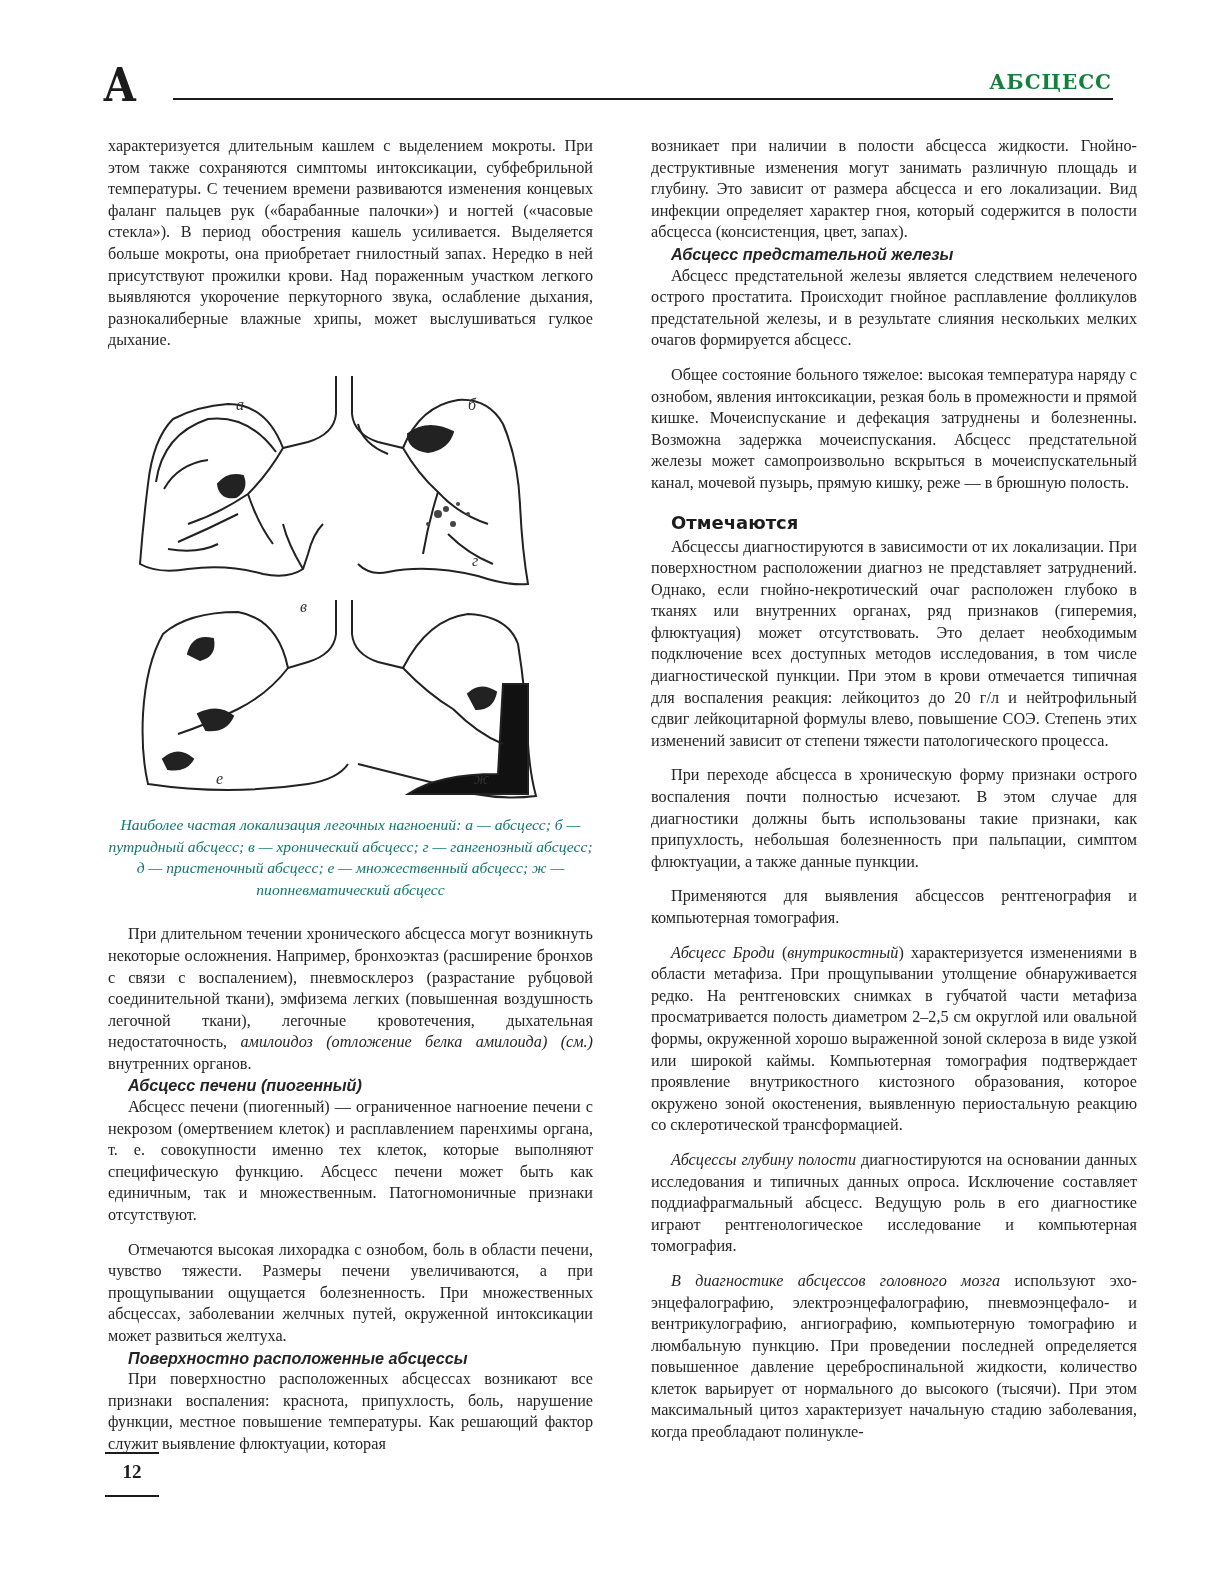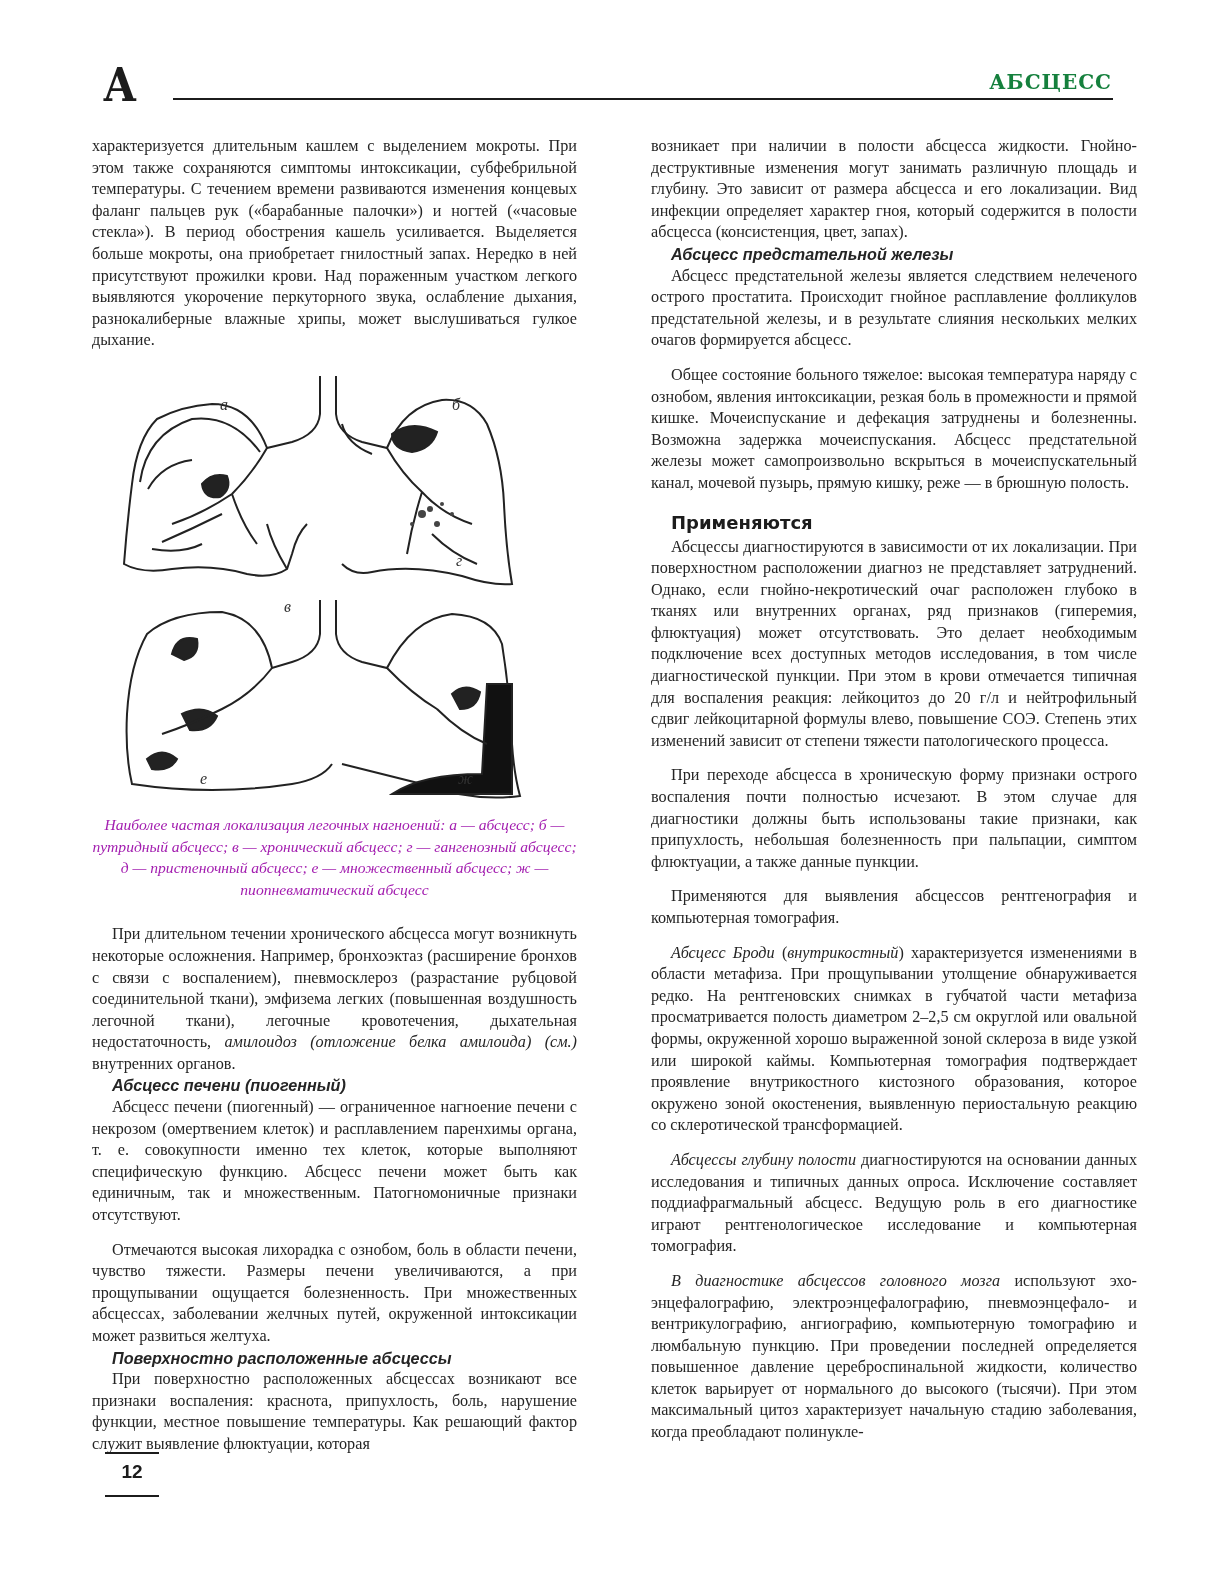--- a/index.html
+++ b/index.html
@@ -20,21 +20,21 @@
     font-family: "DejaVu Serif", serif; font-weight: bold;
     font-size: 20px; letter-spacing: 1px; color: #15803d;
   }
 
   .col {
     position: absolute; top: 136px;
     font-family: "Liberation Serif", serif;
     font-size: 16.2px; line-height: 21.6px; color: #252525;
     text-align: justify; hyphens: manual;
   }
-  .col-left { left: 92px; width: 485px; }
+  .col-left { left: 108px; width: 485px; }
   .col-right { left: 651px; width: 486px; }
 
   .p { margin: 0; text-indent: 0; }
   .p.ind { text-indent: 20px; }
   .p + .p { margin-top: 0; }
   .p.sp { margin-top: 13px; }
   .subhead {
     margin: 0; padding-left: 20px;
     font-weight: bold; font-style: italic;
     font-family: Liberation Sans, sans-serif;
@@ -49,30 +49,30 @@
   .figure {
     position: relative; width: 485px; height: 440px; margin-top: 12px;
   }
   .figure svg { position: absolute; left: 0; top: 0; }
   .fig-label {
     position: absolute; font-family: "Liberation Serif", serif;
     font-style: italic; font-size: 16px; color: #333;
   }
   .caption {
     margin: 10px 0 0 0; text-align: center; font-style: italic;
-    font-size: 15.6px; line-height: 21.6px; color: #a21caf;
+    font-size: 15.6px; line-height: 21.6px; color: #0f766e;
   }
   .after-caption { margin-top: 24px; }
 
   .footer-rule { position: absolute; left: 105px; width: 54px; height: 2px; background: #1c1c1c; }
   .footer-rule.top { top: 1452px; }
   .footer-rule.bottom { top: 1495px; }
   .page-number {
     position: absolute; left: 105px; top: 1461px; width: 54px; text-align: center;
-    font-family: Liberation Sans, sans-serif; font-weight: bold; font-size: 19px; color: #1c1c1c;
+    font-family: Liberation Serif, serif; font-weight: bold; font-size: 19px; color: #1c1c1c;
   }
 </style>
 </head>
 <body>
 
 <div class="page">
 
   <div class="header-letter">А</div>
   <div class="header-rule"></div>
   <div class="header-title">АБСЦЕСС</div>
@@ -131,21 +131,21 @@
     <p class="subhead">Поверхностно расположенные абсцессы</p>
     <p class="p ind">При поверхностно расположенных абсцессах возникают все признаки воспаления: краснота, припухлость, боль, на­рушение функции, местное повышение температуры. Как решающий фактор служит выявление флюктуации, которая</p>
   </div>
 
   <div class="col col-right">
     <p class="p">возникает при наличии в полости абсцесса жидкости. Гнойно­деструктивные изменения могут занимать различную площадь и глубину. Это зависит от размера абсцесса и его локализации. Вид инфекции определяет характер гноя, который содержится в полости абсцесса (консистенция, цвет, запах).</p>
     <p class="subhead">Абсцесс предстательной железы</p>
     <p class="p ind">Абсцесс предстательной железы является следствием неле­ченого острого простатита. Происходит гнойное расплавление фолликулов предстательной железы, и в результате слияния нескольких мелких очагов формируется абсцесс.</p>
     <p class="p ind sp">Общее состояние больного тяжелое: высокая температура наряду с ознобом, явления интоксикации, резкая боль в про­межности и прямой кишке. Мочеиспускание и дефекация затруднены и болезненны. Возможна задержка мочеиспуска­ния. Абсцесс предстательной железы может самопроизвольно вскрыться в мочеиспускательный канал, мочевой пузырь, пря­мую кишку, реже — в брюшную полость.</p>
 
-    <h2 class="section-head">Применяются</h2>
+    <h2 class="section-head">Отмечаются</h2>
     <p class="p ind">Абсцессы диагностируются в зависимости от их локализа­ции. При поверхностном расположении диагноз не представ­ляет затруднений. Однако, если гнойно-некротический очаг расположен глубоко в тканях или внутренних органах, ряд признаков (гиперемия, флюктуация) может отсутствовать. Это делает необходимым подключение всех доступных методов ис­следования, в том числе диагностической пункции. При этом в крови отмечается типичная для воспаления реакция: лейко­цитоз до 20 г/л и нейтрофильный сдвиг лейкоцитарной форму­лы влево, повышение СОЭ. Степень этих изменений зависит от степени тяжести патологического процесса.</p>
     <p class="p ind sp">При переходе абсцесса в хроническую форму признаки острого воспаления почти полностью исчезают. В этом случае для диагностики должны быть использованы такие признаки, как припухлость, небольшая болезненность при пальпации, симптом флюктуации, а также данные пункции.</p>
     <p class="p ind sp">Применяются для выявления абсцессов рентгенография и компьютерная томография.</p>
     <p class="p ind sp"><span class="it">Абсцесс Броди</span> (<span class="it">внутрикостный</span>)<span> характеризуется изменения­ми в области метафиза. При прощупывании утолщение обна­руживается редко. На рентгеновских снимках в губчатой части метафиза просматривается полость диаметром 2–2,5 см окру­глой или овальной формы, окруженной хорошо выраженной зоной склероза в виде узкой или широкой каймы. Компью­терная томография подтверждает проявление внутрикостного кистозного образования, которое окружено зоной окостене­ния, выявленную периостальную реакцию со склеротической трансформацией.</span></p>
     <p class="p ind sp"><span class="it">Абсцессы глубину полости</span><span> диагностируются на основании данных исследования и типичных данных опроса. Исключе­ние составляет поддиафрагмальный абсцесс. Ведущую роль в его диагностике играют рентгенологическое исследование и компьютерная томография.</span></p>
     <p class="p ind sp"><span class="it">В диагностике абсцессов головного мозга</span><span> используют эхо­энцефалографию, электроэнцефалографию, пневмоэнце­фало- и вентрикулографию, ангиографию, компьютерную томографию и люмбальную пункцию. При проведении послед­ней определяется повышенное давление цереброспинальной жидкости, количество клеток варьирует от нормального до вы­сокого (тысячи). При этом максимальный цитоз характеризует начальную стадию заболевания, когда преобладают полинукле-</span></p>
   </div>
 
   <div class="footer-rule top"></div>
   <div class="page-number">12</div>

